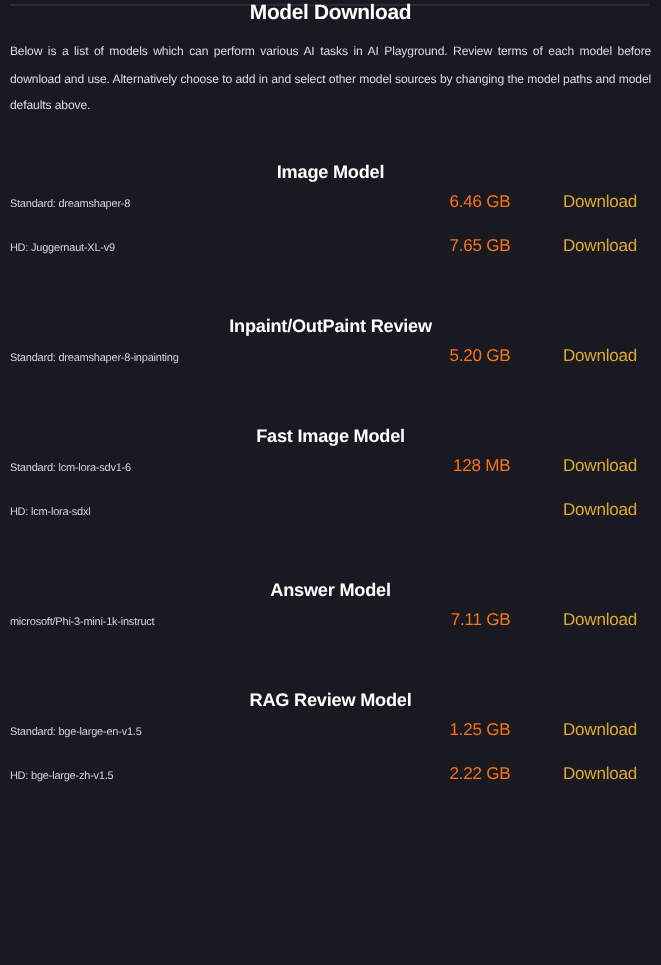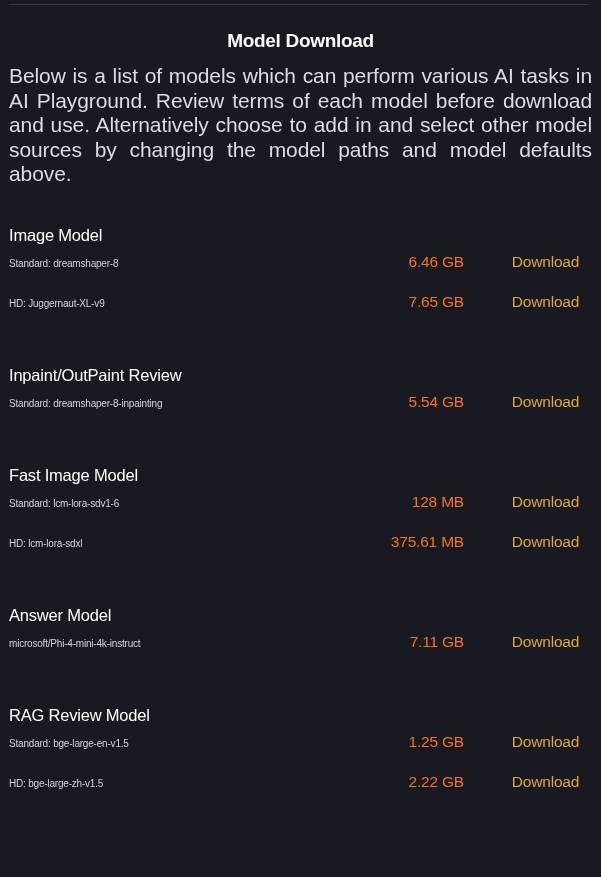--- a/index.html
+++ b/index.html
@@ -39,53 +39,53 @@
     position: absolute;
     left: 0;
     top: 0;
     width: 601px;
     padding: 0 9px;
     box-sizing: border-box;
   }
 
   .page-title {
     margin: 0;
-    padding-top: 29px;
     text-align: center;
     font-size: 19px;
     font-weight: 700;
     letter-spacing: -0.3px;
     color: #ffffff;
     line-height: 24px;
   }
 
   .intro {
     margin: 11px 0 0 0;
-    font-size: 21px;
+    font-size: 11px;
     line-height: 24.5px;
     color: #dcdce6;
     text-align: justify;
     letter-spacing: -0.1px;
   }
 
   
   .section {
     margin-top: 32px;
   }
   .section:first-of-type {
     margin-top: 38px;
   }
 
   .section-title {
     font-size: 16.5px;
-    font-weight: 400;
+    font-weight: 700;
     color: #ffffff;
     letter-spacing: -0.2px;
     line-height: 20px;
     margin: 0 0 8px 0;
+    text-align: center;
   }
 
   .model-row {
     display: flex;
     align-items: baseline;
     height: 40px;
   }
 
   .model-name {
     flex: 1 1 auto;
@@ -143,41 +143,40 @@
           <div class="model-row">
             <span class="model-name">HD: Juggernaut-XL-v9</span>
             <span class="model-size">7.65 GB</span>
             <a class="model-action">Download</a>
           </div>
         </div>
         <div class="section">
           <div class="section-title">Inpaint/OutPaint Review</div>
           <div class="model-row">
             <span class="model-name">Standard: dreamshaper-8-inpainting</span>
-            <span class="model-size">5.54 GB</span>
+            <span class="model-size">5.20 GB</span>
             <a class="model-action">Download</a>
           </div>
         </div>
         <div class="section">
           <div class="section-title">Fast Image Model</div>
           <div class="model-row">
             <span class="model-name">Standard: lcm-lora-sdv1-6</span>
             <span class="model-size">128 MB</span>
             <a class="model-action">Download</a>
           </div>
           <div class="model-row">
             <span class="model-name">HD: lcm-lora-sdxl</span>
-            <span class="model-size">375.61 MB</span>
             <a class="model-action">Download</a>
           </div>
         </div>
         <div class="section">
           <div class="section-title">Answer Model</div>
           <div class="model-row">
-            <span class="model-name">microsoft/Phi-4-mini-4k-instruct</span>
+            <span class="model-name">microsoft/Phi-3-mini-1k-instruct</span>
             <span class="model-size">7.11 GB</span>
             <a class="model-action">Download</a>
           </div>
         </div>
         <div class="section">
           <div class="section-title">RAG Review Model</div>
           <div class="model-row">
             <span class="model-name">Standard: bge-large-en-v1.5</span>
             <span class="model-size">1.25 GB</span>
             <a class="model-action">Download</a>

